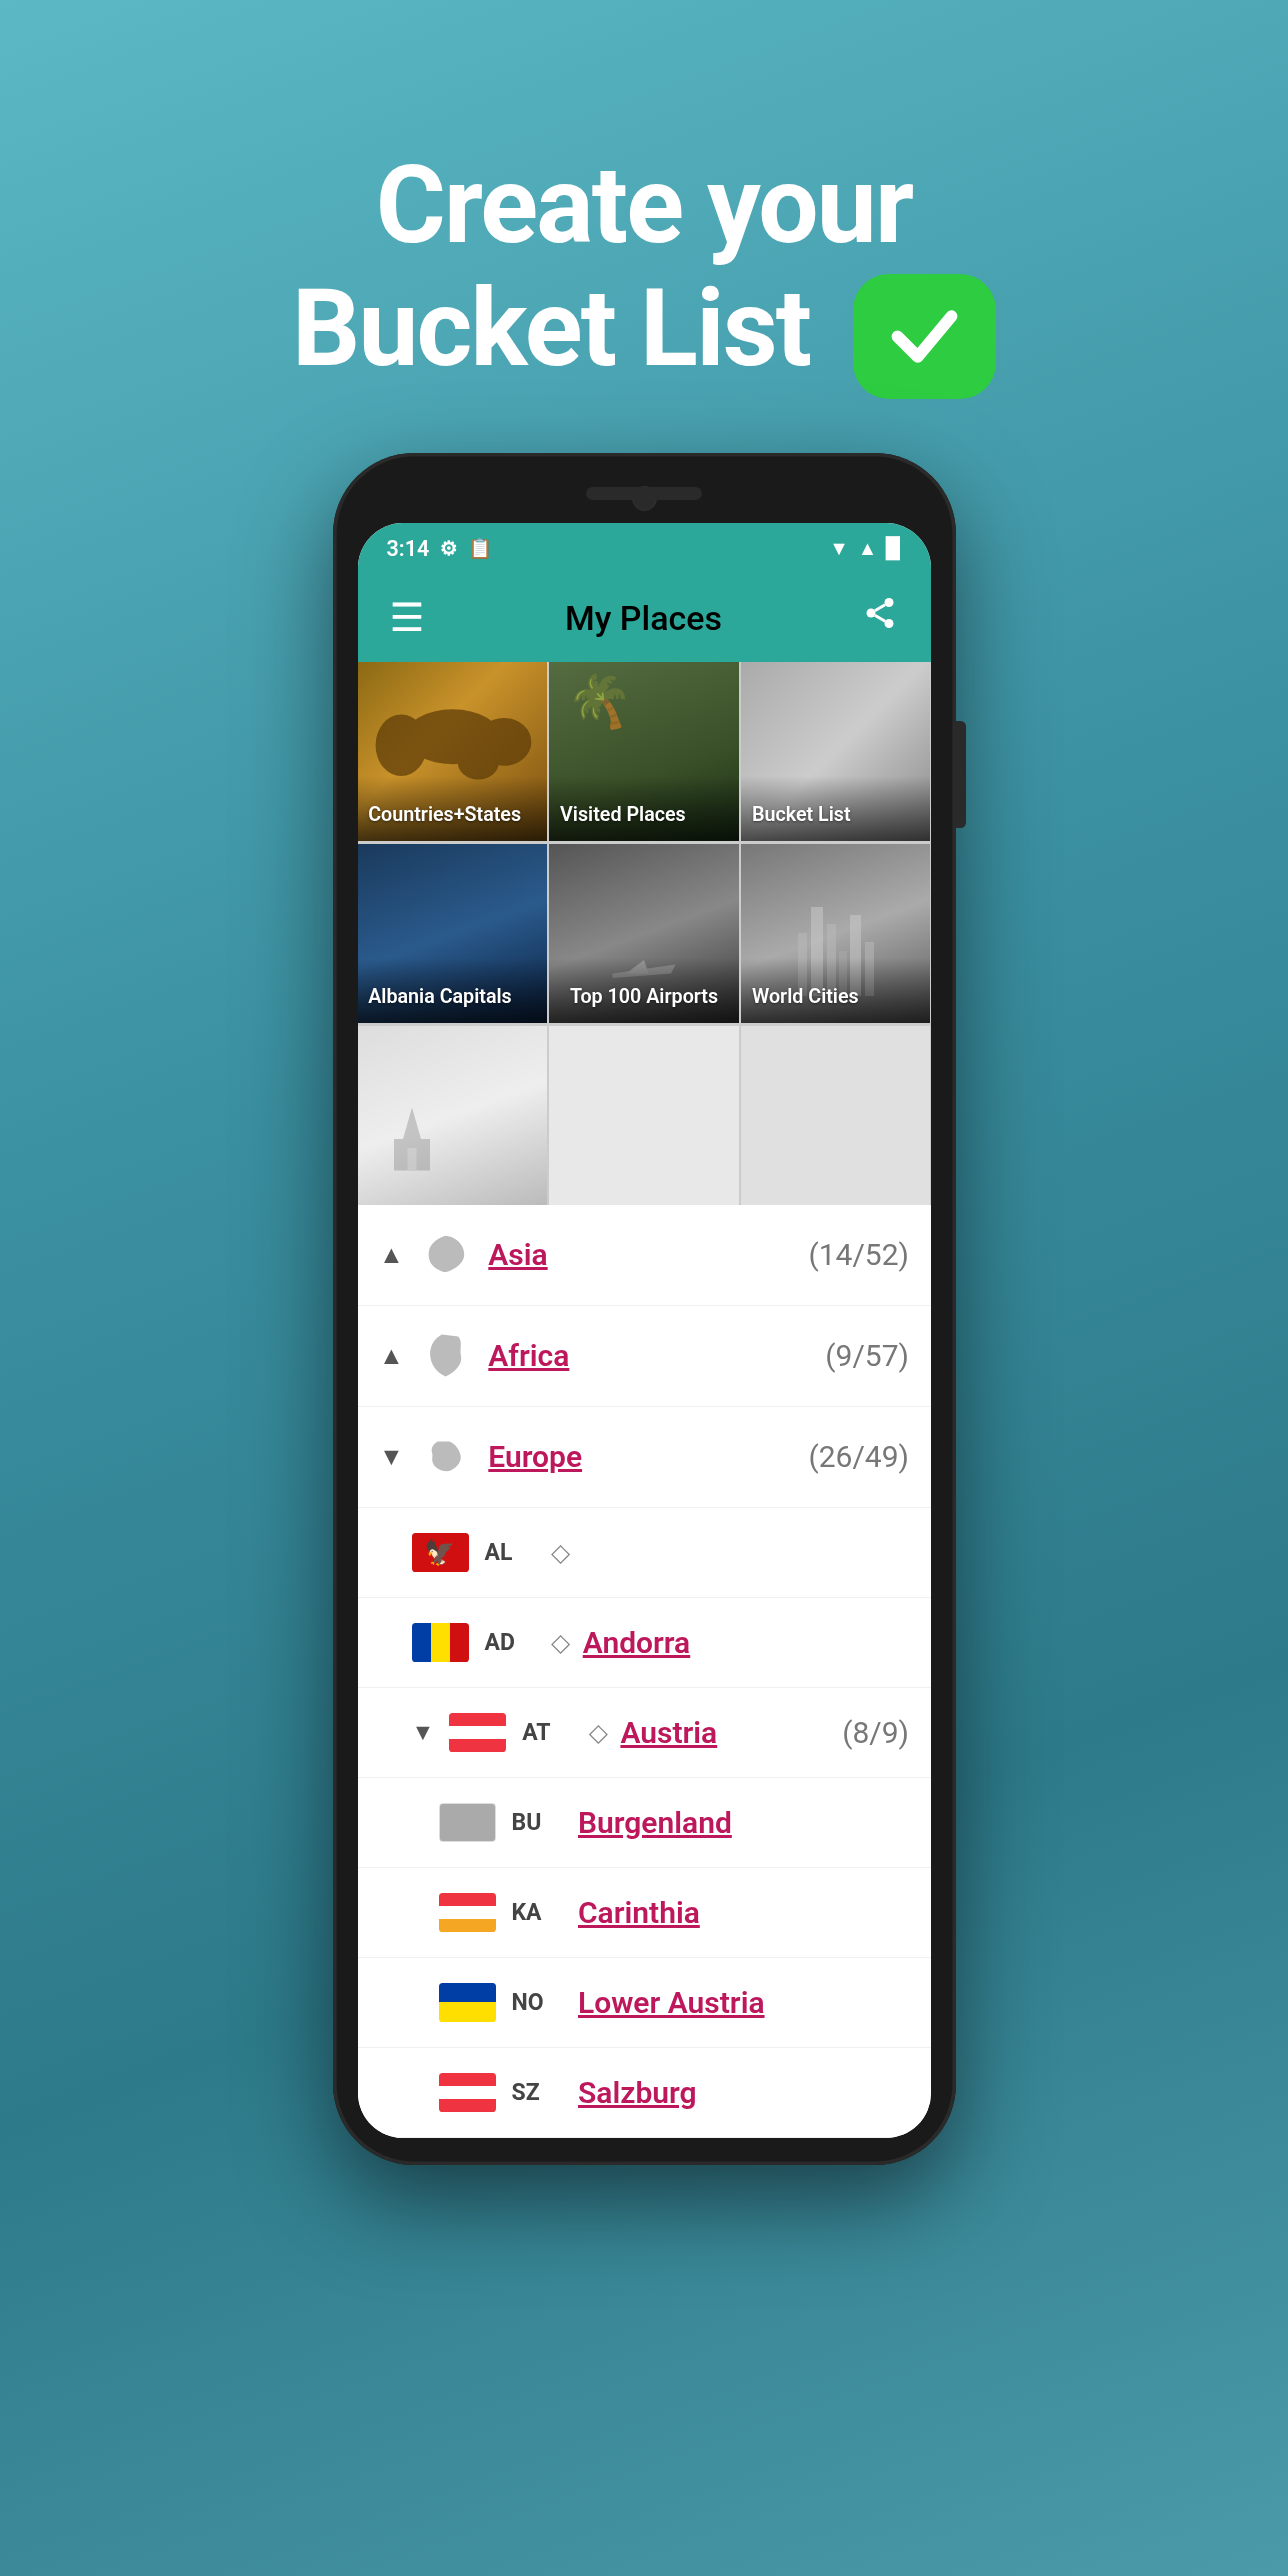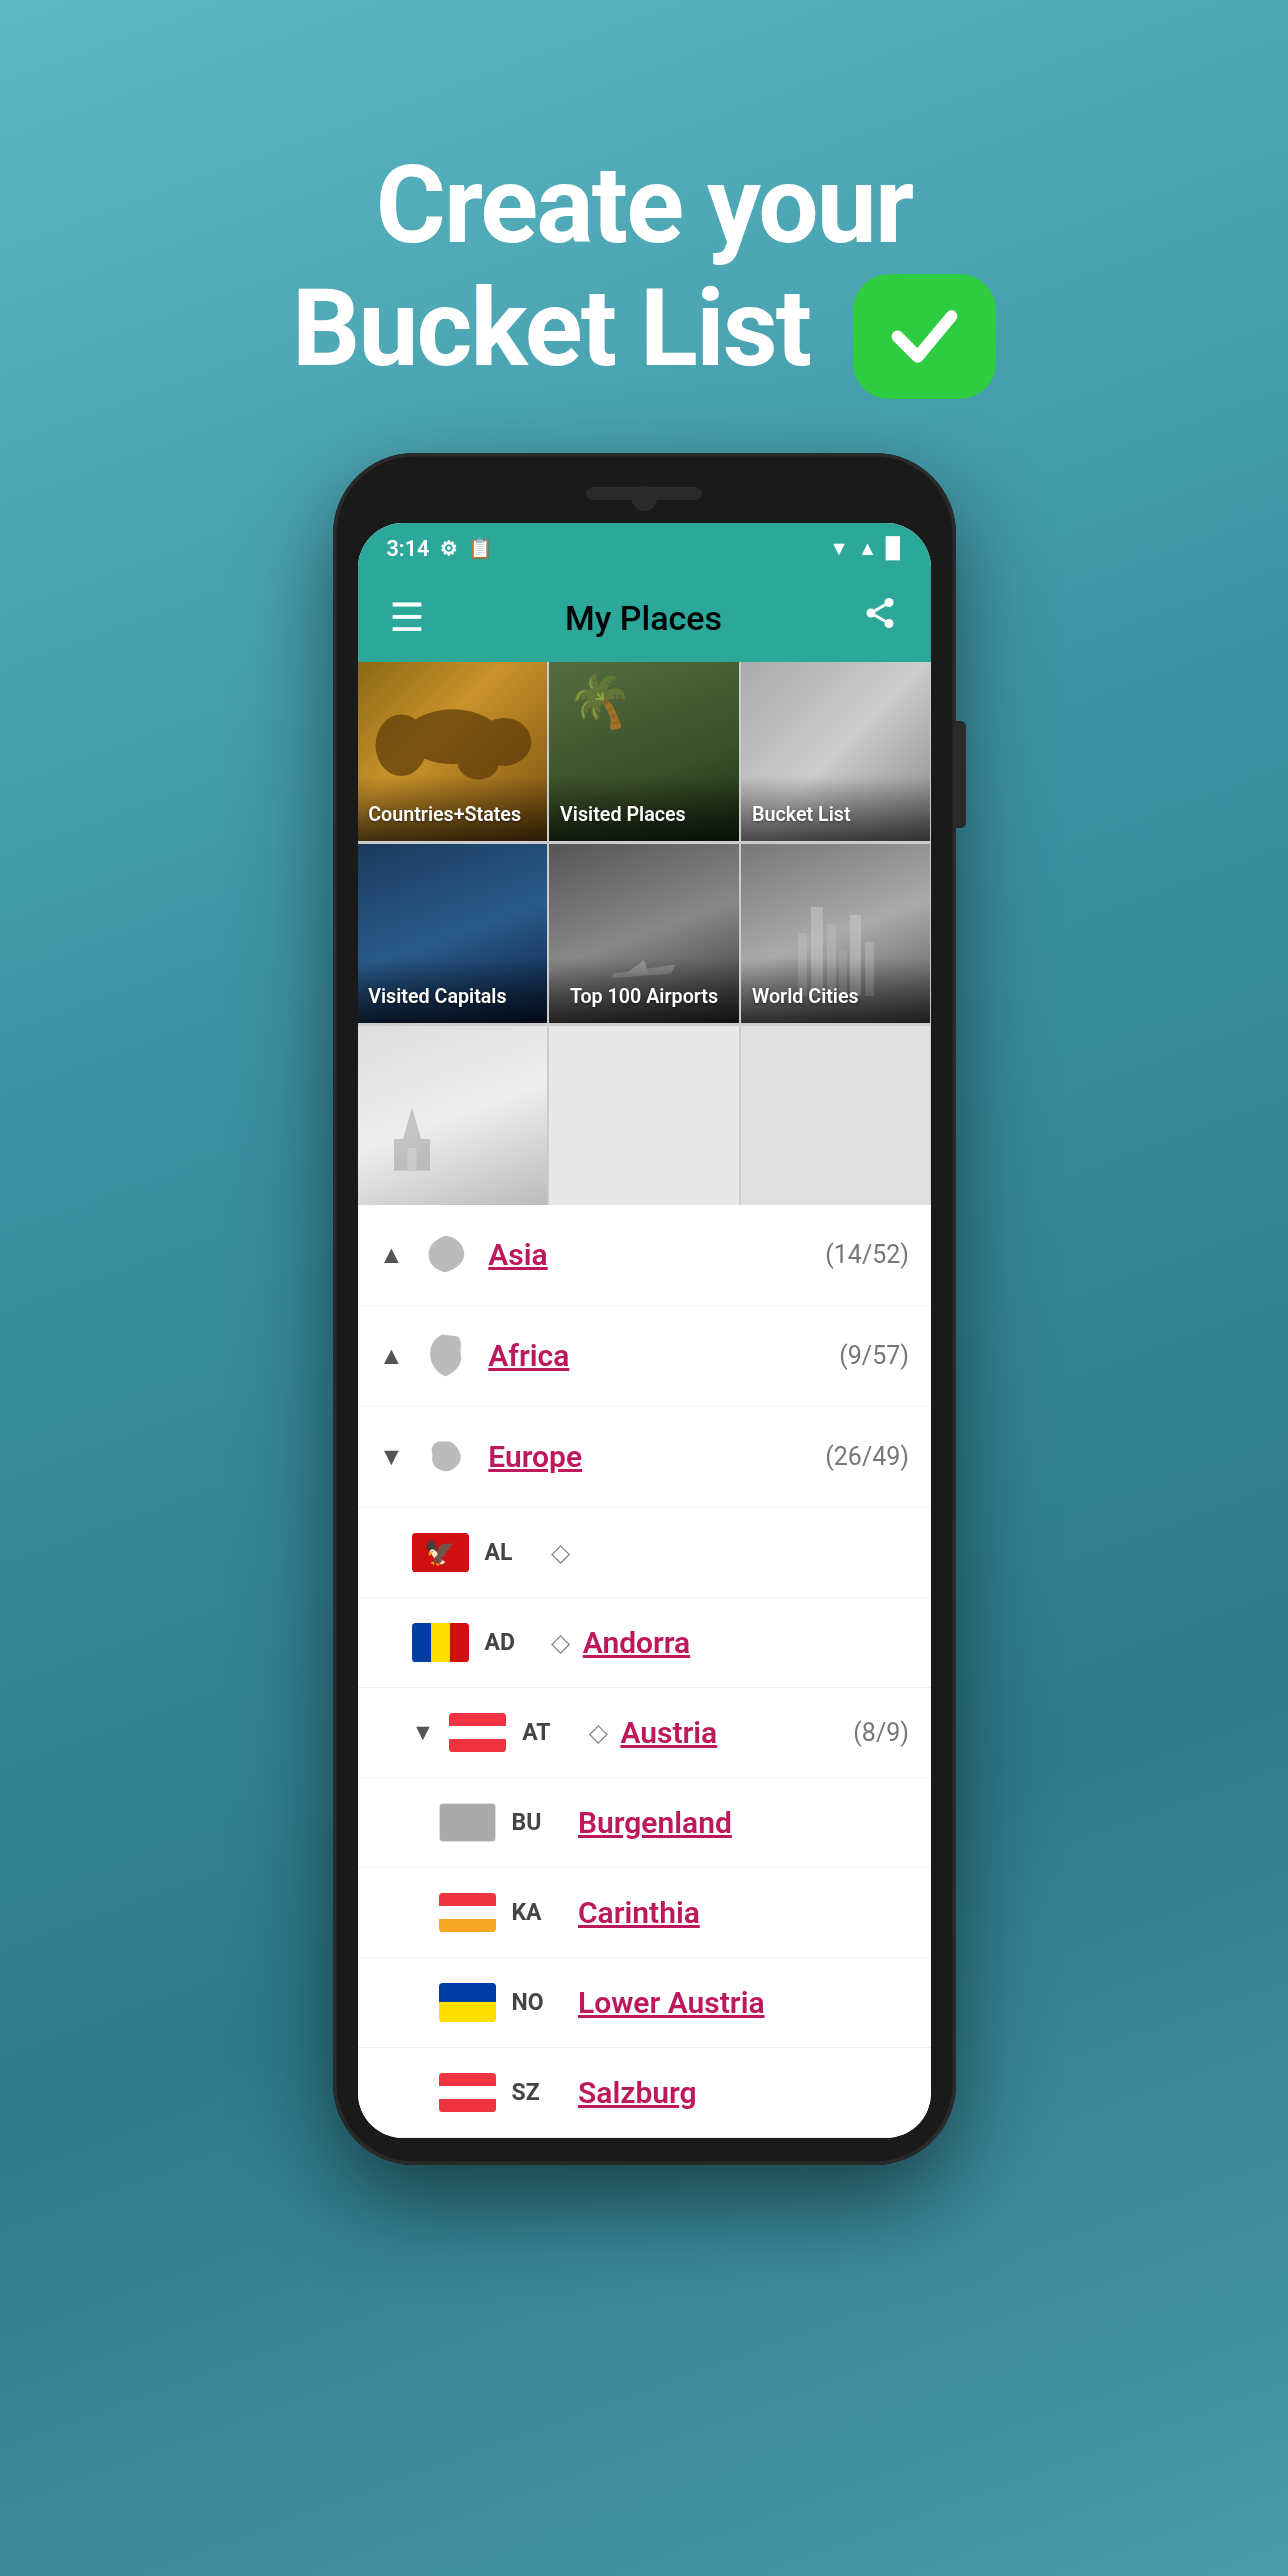--- a/index.html
+++ b/index.html
@@ -208,21 +208,21 @@
 
     .list-item-name {
       flex: 1;
       font-size: 30px;
       font-weight: 600;
       color: #be185d;
       text-decoration: underline;
     }
 
     .list-item-count {
-      font-size: 25px;
+      font-size: 30px;
       color: #777;
     }
 
     .sub-item {
       padding-left: 54px;
     }
 
     .flag-icon {
       width: 57px;
       height: 39px;
@@ -389,21 +389,21 @@
         <div class="grid-item gi-bucket">
           <div style="position:absolute;top:0;left:0;right:0;bottom:0;background:linear-gradient(135deg,#aaa 0%,#ccc 50%,#888 100%);"></div>
           <div class="grid-item-overlay">
             <div class="grid-item-label">Bucket List</div>
           </div>
         </div>
 
         <div class="grid-item gi-capitals">
           <div style="position:absolute;top:0;left:0;right:0;bottom:0;background:linear-gradient(160deg,#1a3a5c 0%,#2a5a8c 50%,#0a2040 100%);"></div>
           <div class="grid-item-overlay">
-            <div class="grid-item-label">Visited Capitals</div>
+            <div class="grid-item-label">Albania Capitals</div>
           </div>
         </div>
 
         <div class="grid-item gi-airports">
           <div style="position:absolute;top:0;left:0;right:0;bottom:0;background:linear-gradient(160deg,#555 0%,#888 50%,#333 100%);"></div>
           <div style="position:absolute;bottom:36px;left:0;right:0;display:flex;justify-content:center;opacity:0.5;">
             <svg viewBox="0 0 80 40" width="72" height="36">
               <path d="M5,25 L75,15 L70,25 L5,30 Z" fill="#aaa"></path>
               <path d="M20,25 L40,10 L45,25 Z" fill="#bbb"></path>
             </svg>

